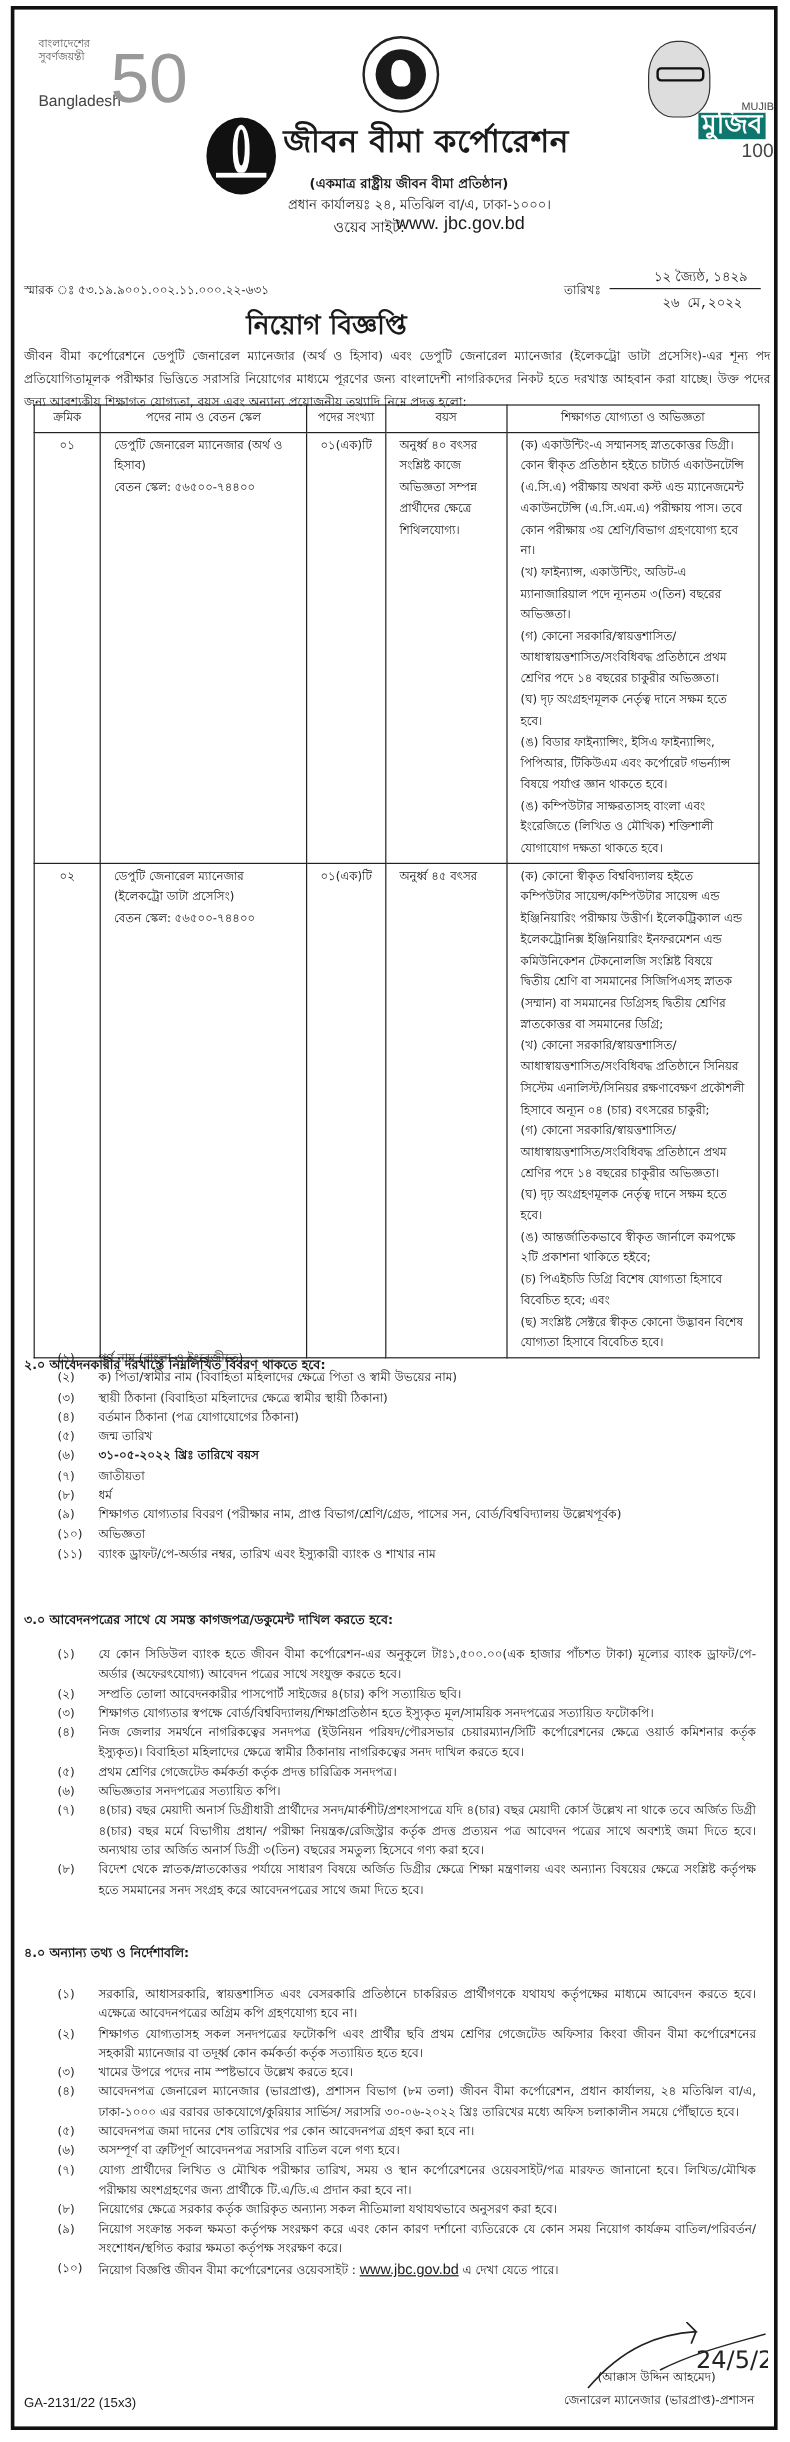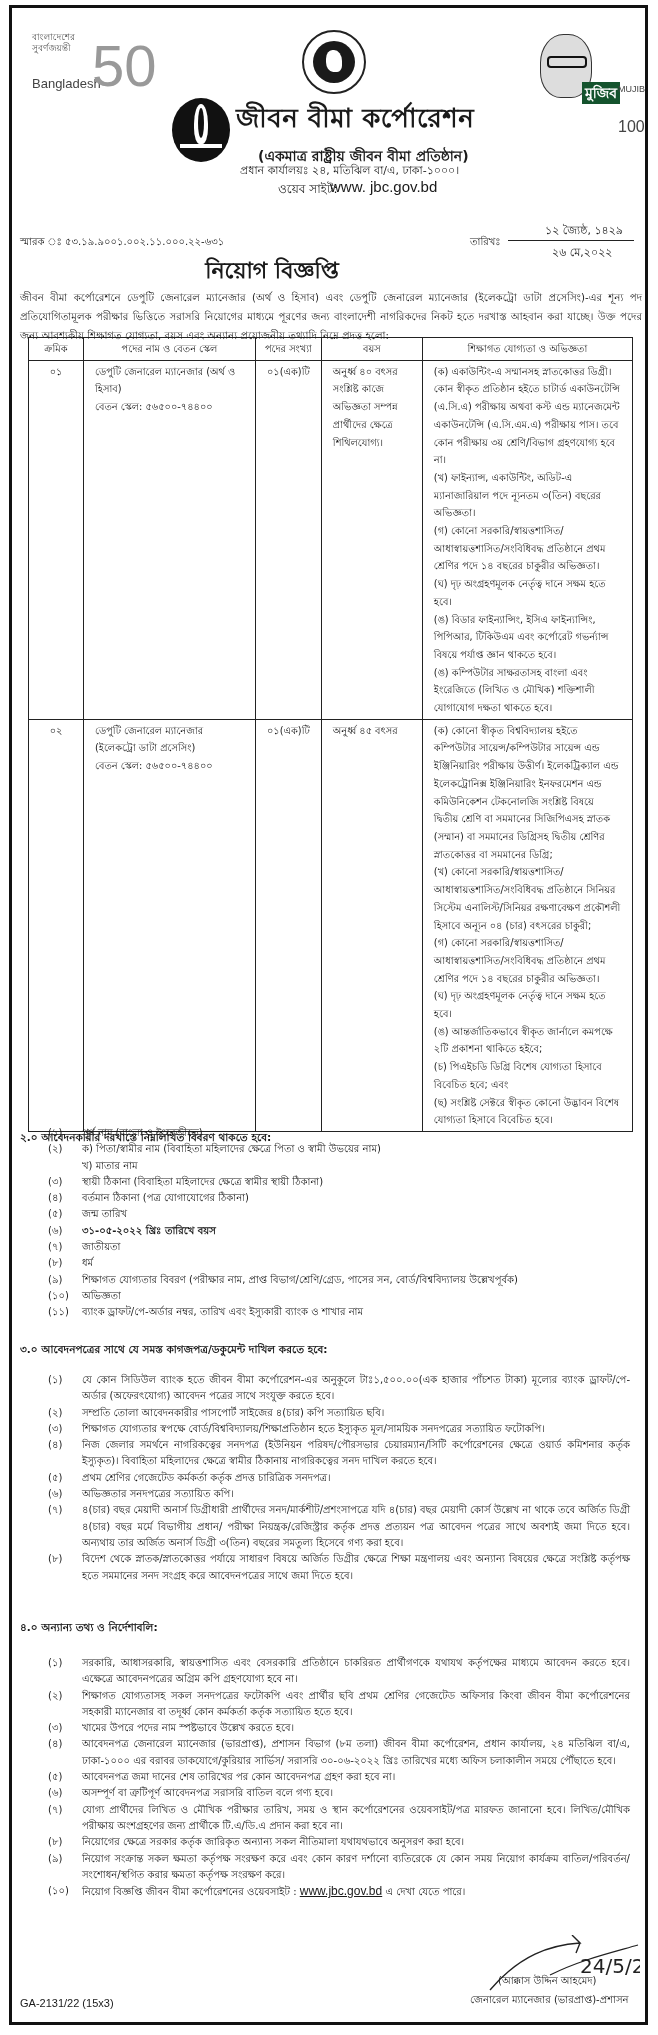--- a/index.html
+++ b/index.html
@@ -15,33 +15,33 @@
   .seal { left:302px; top:30px; width:64px; height:64px; border-radius:50%; border:2px solid #222; box-sizing:border-box; }
   .seal .inner { position:absolute; left:9px; top:9px; width:42px; height:42px; border-radius:50%; background:#1a1a1a; }
   .seal .map { position:absolute; left:22px; top:18px; width:16px; height:22px; background:#fff; border-radius:40% 50% 30% 45%; }
   .flame-logo { left:172px; top:98px; width:58px; height:64px; border-radius:50%; background:#111; }
   .flame-logo .f1 { position:absolute; left:22px; top:6px; width:14px; height:40px; background:#fff; border-radius:50% 50% 40% 40%; }
   .flame-logo .f2 { position:absolute; left:26px; top:10px; width:6px; height:30px; background:#111; border-radius:50%; }
   .flame-logo .f3 { position:absolute; left:8px; top:46px; width:42px; height:4px; background:#fff; }
   .portrait { left:530px; top:34px; width:108px; height:86px; }
   .portrait .face { position:absolute; left:10px; top:0; width:50px; height:62px; background:#ddd; border-radius:45% 45% 40% 40%; border:1px solid #333; }
   .portrait .glasses { position:absolute; left:17px; top:22px; width:36px; height:8px; border:2px solid #111; border-radius:4px; }
-  .portrait .mujib { position:absolute; left:52px; top:48px; font-size:14px; font-weight:bold; background:#14532d; color:#fff; padding:0 3px; line-height:22px; }
+  .portrait .mujib { position:absolute; left:52px; top:60px; font-size:22px; font-weight:bold; background:#0f766e; color:#fff; padding:0 3px; line-height:22px; }
   .portrait .m100 { position:absolute; left:88px; top:50px; font-size:9px; color:#444; font-family:"Liberation Sans", sans-serif; line-height:10px; }
   .portrait .m100b { position:absolute; left:88px; top:60px; font-size:16px; color:#444; font-family:"Liberation Sans", sans-serif;margin-top:24px; }
   .org-name { left:236px; top:98px; font-size:26px; font-weight:bold; letter-spacing:0.5px; }
-  .org-sub { left:258px; top:145px; font-size:14px; font-weight:bold;text-align:center; }
+  .org-sub { left:258px; top:145px; font-size:11px; font-weight:bold;text-align:center; }
   .org-addr { left:240px; top:162px; font-size:11px; }
   .org-web-label { left:278px; top:180px; font-size:12px; }
   .org-web { left:330px; top:178px; font-size:15px; font-family:"Liberation Sans", sans-serif; }
   .memo { left:20px; top:234px; font-size:10px; }
   .date-label { left:470px; top:234px; font-size:10px; }
   .date-line { left:508px; top:240px; width:126px; border-top:1px solid #222; }
   .date1 { left:545px; top:222px; font-size:11px; }
-  .date2 { left:552px; top:244px; font-size:11px; }
+  .date2 { left:552px; top:244px; font-size:11px;font-family:Liberation Mono, monospace; }
   .title { left:0; width:544px; top:253px; text-align:center; font-size:22px; font-weight:bold; }
   .intro { left:20px; top:288px; width:622px; font-size:10.2px; line-height:19px; text-align:justify; }
   table.posts { position:absolute; left:28px; top:337px; width:605px; border-collapse:collapse; font-size:9.8px; }
   table.posts th, table.posts td { border:1px solid #222; vertical-align:top; padding:2px 11px; line-height:17.7px; }
   table.posts th { font-weight:normal; text-align:center; padding:2px; }
   .c-serial { width:32px; text-align:center; }
   .c-name { width:167px; }
   .c-count { width:58px; }
   .c-age { width:96px; }
   .section-h { left:20px; font-size:10.5px; font-weight:bold; }
@@ -153,24 +153,20 @@
 <div class="list" style="left:48px; top:1125px; width:560px;">
   <div class="row">
       <span class="num">(১)</span>
       <span class="txt">পূর্ণ নাম (বাংলা ও ইংরেজীতে)</span>
     </div>
   <div class="row">
       <span class="num">(২)</span>
       <span class="txt">ক) পিতা/স্বামীর নাম (বিবাহিতা মহিলাদের ক্ষেত্রে পিতা ও স্বামী উভয়ের নাম)</span>
     </div>
   <div class="row">
-      <span class="num"></span>
-      <span class="txt">খ) মাতার নাম</span>
-    </div>
-  <div class="row">
       <span class="num">(৩)</span>
       <span class="txt">স্থায়ী ঠিকানা (বিবাহিতা মহিলাদের ক্ষেত্রে স্বামীর স্থায়ী ঠিকানা)</span>
     </div>
   <div class="row">
       <span class="num">(৪)</span>
       <span class="txt">বর্তমান ঠিকানা (পত্র যোগাযোগের ঠিকানা)</span>
     </div>
   <div class="row">
       <span class="num">(৫)</span>
       <span class="txt">জন্ম তারিখ</span>

